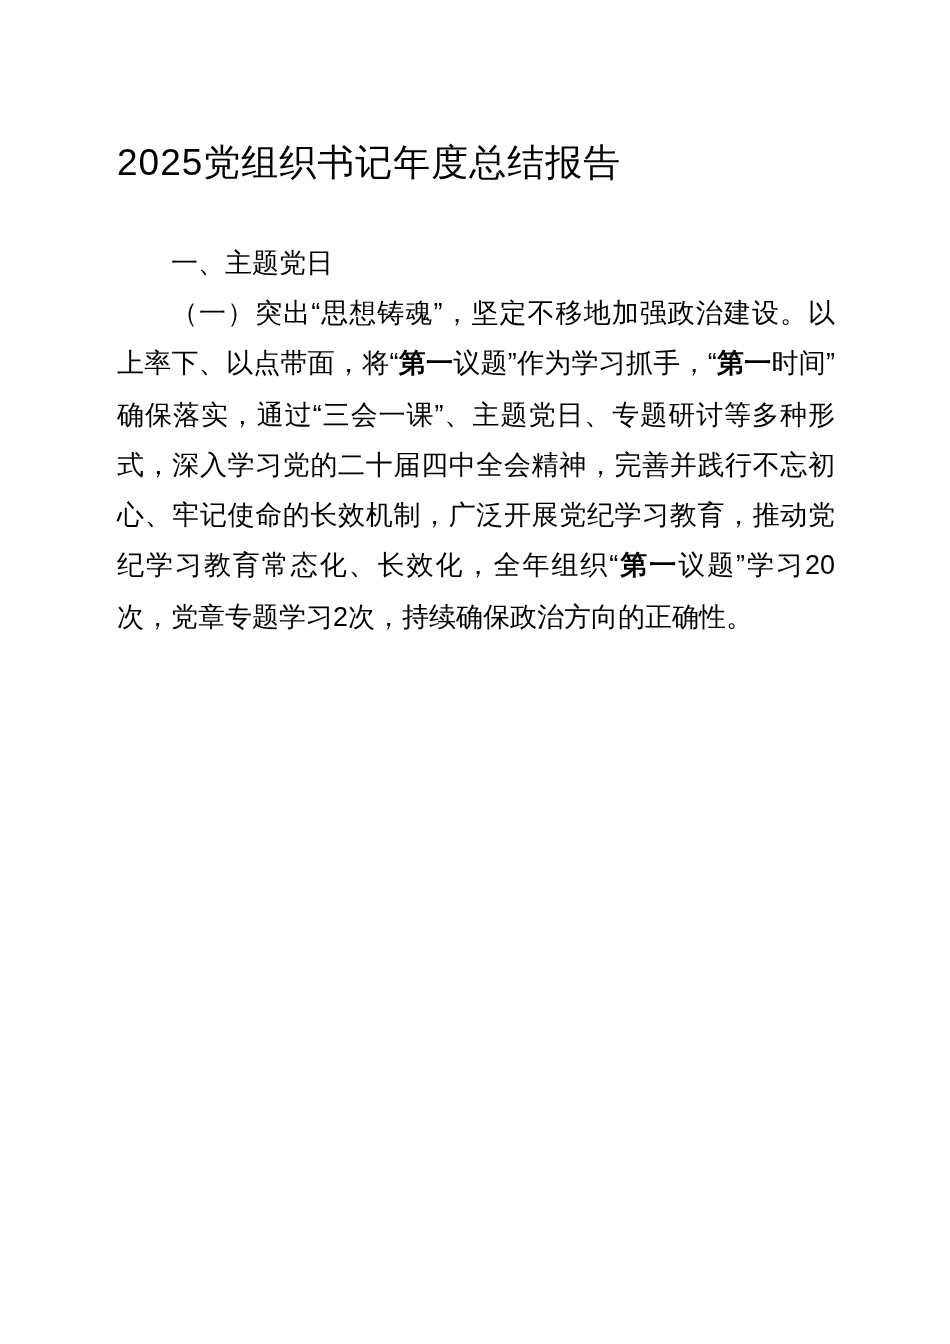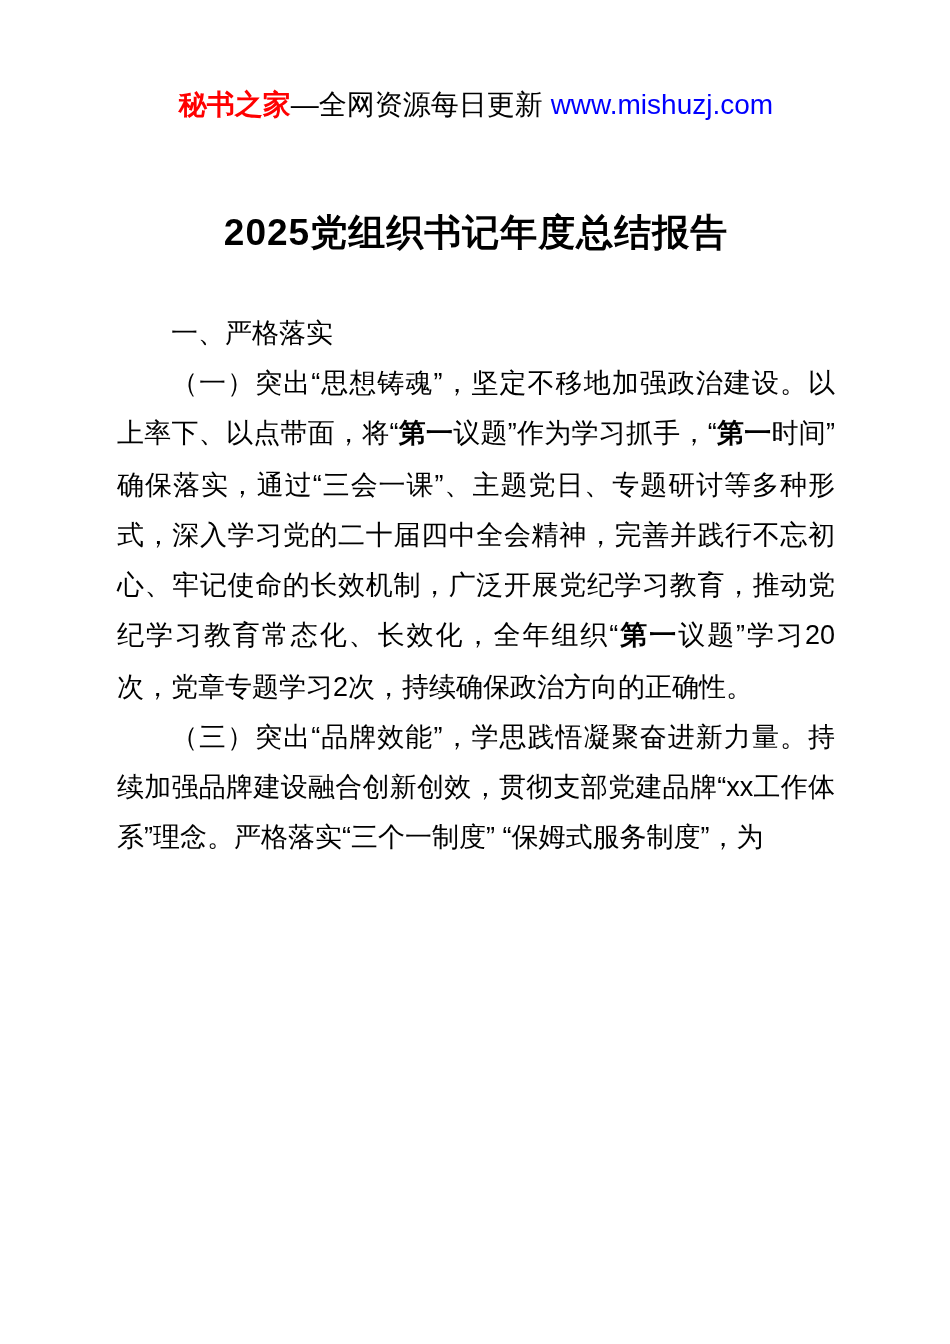--- a/index.html
+++ b/index.html
@@ -24,25 +24,25 @@
   .doc-header {
     text-align: center;
     font-size: 28px;
     line-height: 34px;
     white-space: nowrap;
   }
   .doc-header .brand {
     font-weight: bold;
   }
   .doc-title {
-    margin: 88px 0 0 0;
-    text-align: center;
+    margin: 52px 0 0 0;
+    text-align: left;
     font-size: 37px;
     line-height: 46px;
-    font-weight: bold;
+    font-weight: normal;
     letter-spacing: 1px;
   }
   .doc-body {
     margin-top: 52px;
     font-size: 27px;
     line-height: 50px;
   }
   .doc-body p {
     margin: 0;
     padding: 0;
@@ -52,25 +52,21 @@
   .doc-body p span.bold-run {
     font-weight: bold;
     font-family: Liberation Mono, monospace;
   }
 </style>
 </head>
 <body>
 
 <div class="page">
 
-  <div class="doc-header">
-    <span class="brand" style="color: rgb(255, 0, 0);">秘书之家</span><span style="color: rgb(0, 0, 0);">—全网资源每日更新 </span><span class="url" style="color: rgb(0, 0, 255);">www.mishuzj.com</span>
-  </div>
 
   <h1 class="doc-title">2025党组织书记年度总结报告</h1>
 
   <div class="doc-body" id="paragraphs">
-      <p><span class="text-run">一、严格落实</span></p>
+      <p><span class="text-run">一、主题党日</span></p>
       <p><span class="text-run">（一）突出“思想铸魂”，坚定不移地加强政治建设。以上率下、以点带面，将“</span><span class="bold-run">第一</span><span class="text-run">议题”作为学习抓手，“</span><span class="bold-run">第一</span><span class="text-run">时间”确保落实，通过“三会一课”、主题党日、专题研讨等多种形式，深入学习党的二十届四中全会精神，完善并践行不忘初心、牢记使命的长效机制，广泛开展党纪学习教育，推动党纪学习教育常态化、长效化，全年组织“</span><span class="bold-run">第一</span><span class="text-run">议题”学习20次，党章专题学习2次，持续确保政治方向的正确性。</span></p>
-      <p><span class="text-run">（三）突出“品牌效能”，学思践悟凝聚奋进新力量。持续加强品牌建设融合创新创效，贯彻支部党建品牌“xx工作体系”理念。严格落实“三个一制度” “保姆式服务制度”，为</span></p>
     </div>
 
 </div>
 
 </body></html>

